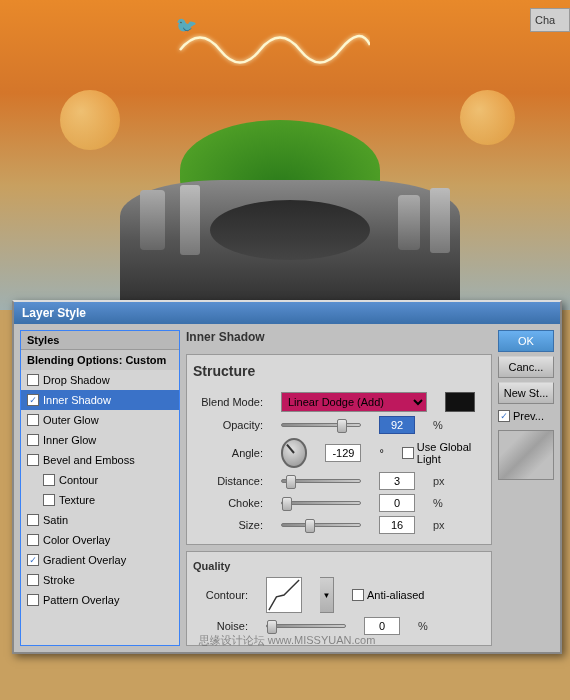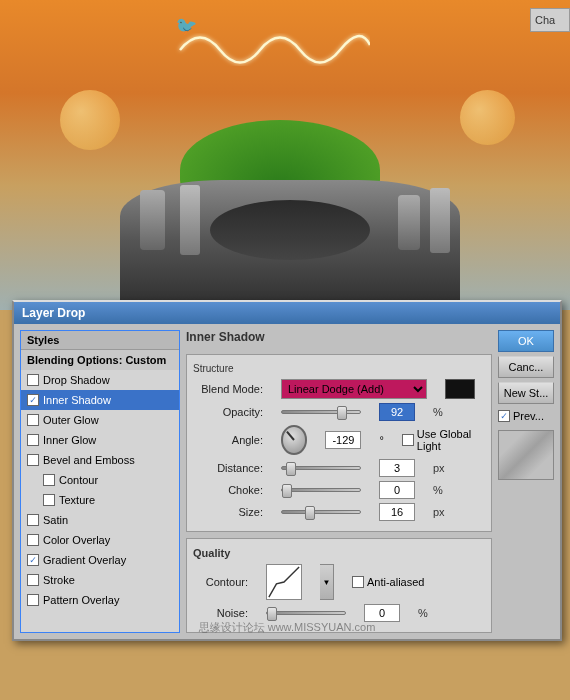--- a/index.html
+++ b/index.html
@@ -390,24 +390,24 @@
       background: linear-gradient(180deg, #888 0%, #555 50%, #333 100%);
       border-radius: 30% 30% 0 0;
     }
 
     .dialog-right {
       display: flex;
       gap: 6px;
     }
 
     .structure-label {
-      font-size: 10px;
-      font-weight: normal;
+      font-size: 14px;
+      font-weight: bold;
       color: #333;
-      margin-bottom: 5px;
+      margin-bottom: 13px;
       margin-top: 2px;
     }
 
     .quality-label {
       font-size: 11px;
       font-weight: bold;
       color: #333;
       margin-bottom: 5px;
       margin-top: 2px;
     }
@@ -457,21 +457,21 @@
     <div style="position:absolute; top:20px; left:90px; width:160px; height:60px; background:linear-gradient(180deg,#222,#444); border-radius:50%; opacity:0.9;"></div>
   </div>
 
   <div class="cha-btn">
     <span>Cha</span>
   </div>
 </div>
 
 <div class="dialog">
   <div class="dialog-titlebar">
-    <span>Layer Drop</span>
+    <span>Layer Style</span>
   </div>
 
   <div class="dialog-body">
 
     <div class="styles-panel">
       <div class="styles-panel-header">Styles</div>
 
       <div class="style-item header-item">
         <span>Blending Options: Custom</span>
       </div>

